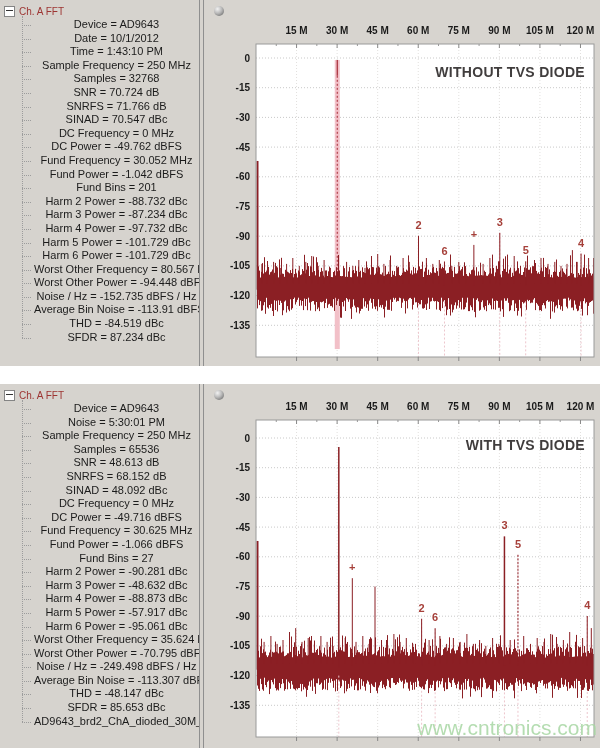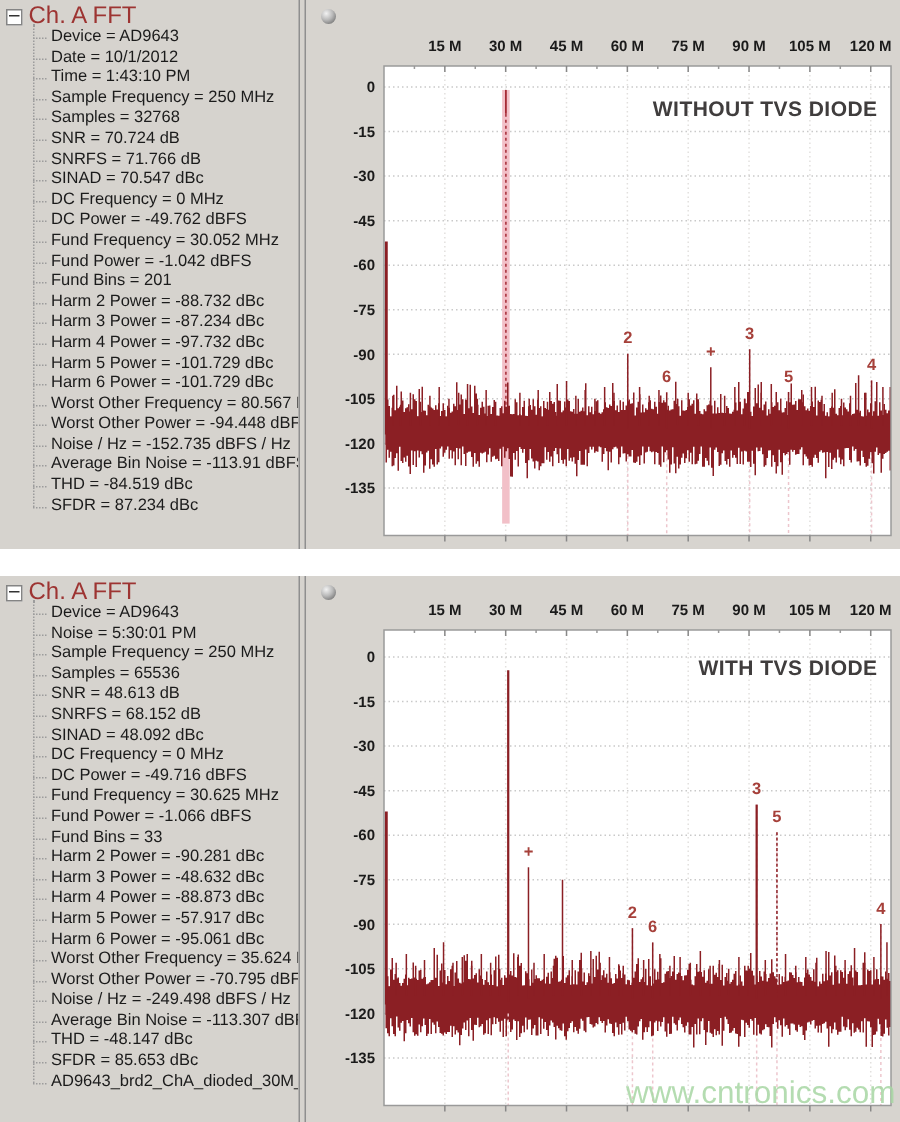--- a/index.html
+++ b/index.html
@@ -4,22 +4,22 @@
 <style>
   html,body{margin:0;padding:0;background:#ffffff;}
   body{width:600px;font-family:"Liberation Sans",sans-serif;}
   .section{position:relative;width:600px;background:#d6d3ce;overflow:hidden;}
   .section.top{height:366px;margin-bottom:18px;}
   .section.bottom{height:364px;}
   .tree-panel{position:absolute;left:0;top:0;width:199px;height:100%;background:#d6d3ce;padding-top:4px;box-sizing:border-box;overflow:hidden;}
   .tree-root-row{display:flex;align-items:center;height:14px;padding-left:4px;}
   .collapse-box{width:9px;height:9px;border:1px solid #848484;background:#fff;position:relative;flex:none;margin-right:4px;}
   .collapse-box::after{content:'';position:absolute;left:1px;right:1px;top:3px;border-top:1px solid #333;}
-  .tree-root-label{font-size:16px;color:#9d3432;white-space:nowrap;}
-  .tree-children{position:relative;}
+  .tree-root-label{font-size:10px;color:#9d3432;white-space:nowrap;}
+  .tree-children{position:relative;text-align:center;}
   .tree-children::before{content:'';position:absolute;left:22px;top:-2px;bottom:6px;width:0;border-left:1px dotted #9c9c9c;}
   .tree-item{position:relative;height:13.6px;line-height:13.6px;padding-left:34px;font-size:11px;color:#1b1b1b;white-space:nowrap;overflow:hidden;}
   .tree-item::before{content:'';position:absolute;left:22px;top:7px;width:9px;border-top:1px dotted #9c9c9c;}
   .splitter{position:absolute;left:199px;top:0;width:5px;height:100%;background:#d6d3ce;border-left:1px solid #8f8f8f;border-right:1px solid #8f8f8f;box-sizing:border-box;}
   .chart-panel{position:absolute;left:205px;top:0;width:395px;height:100%;background:#d7d4cf;}
   .sphere{position:absolute;left:9px;top:6px;width:10px;height:10px;border-radius:50%;
     background:radial-gradient(circle at 35% 30%,#f2f2f2,#b9b9b9 45%,#7c7c7c 80%,#6a6a6a);}
   svg{display:block;}
   svg text{font-family:"Liberation Sans",sans-serif;}
 </style>
@@ -165,21 +165,21 @@
         <div class="tree-item">Noise = 5:30:01 PM</div>
         <div class="tree-item">Sample Frequency = 250 MHz</div>
         <div class="tree-item">Samples = 65536</div>
         <div class="tree-item">SNR = 48.613 dB</div>
         <div class="tree-item">SNRFS = 68.152 dB</div>
         <div class="tree-item">SINAD = 48.092 dBc</div>
         <div class="tree-item">DC Frequency = 0 MHz</div>
         <div class="tree-item">DC Power = -49.716 dBFS</div>
         <div class="tree-item">Fund Frequency = 30.625 MHz</div>
         <div class="tree-item">Fund Power = -1.066 dBFS</div>
-        <div class="tree-item">Fund Bins = 33</div>
+        <div class="tree-item">Fund Bins = 27</div>
         <div class="tree-item">Harm 2 Power = -90.281 dBc</div>
         <div class="tree-item">Harm 3 Power = -48.632 dBc</div>
         <div class="tree-item">Harm 4 Power = -88.873 dBc</div>
         <div class="tree-item">Harm 5 Power = -57.917 dBc</div>
         <div class="tree-item">Harm 6 Power = -95.061 dBc</div>
         <div class="tree-item">Worst Other Frequency = 35.624 MHz</div>
         <div class="tree-item">Worst Other Power = -70.795 dBFS</div>
         <div class="tree-item">Noise / Hz = -249.498 dBFS / Hz</div>
         <div class="tree-item">Average Bin Noise = -113.307 dBFS</div>
         <div class="tree-item">THD = -48.147 dBc</div>

